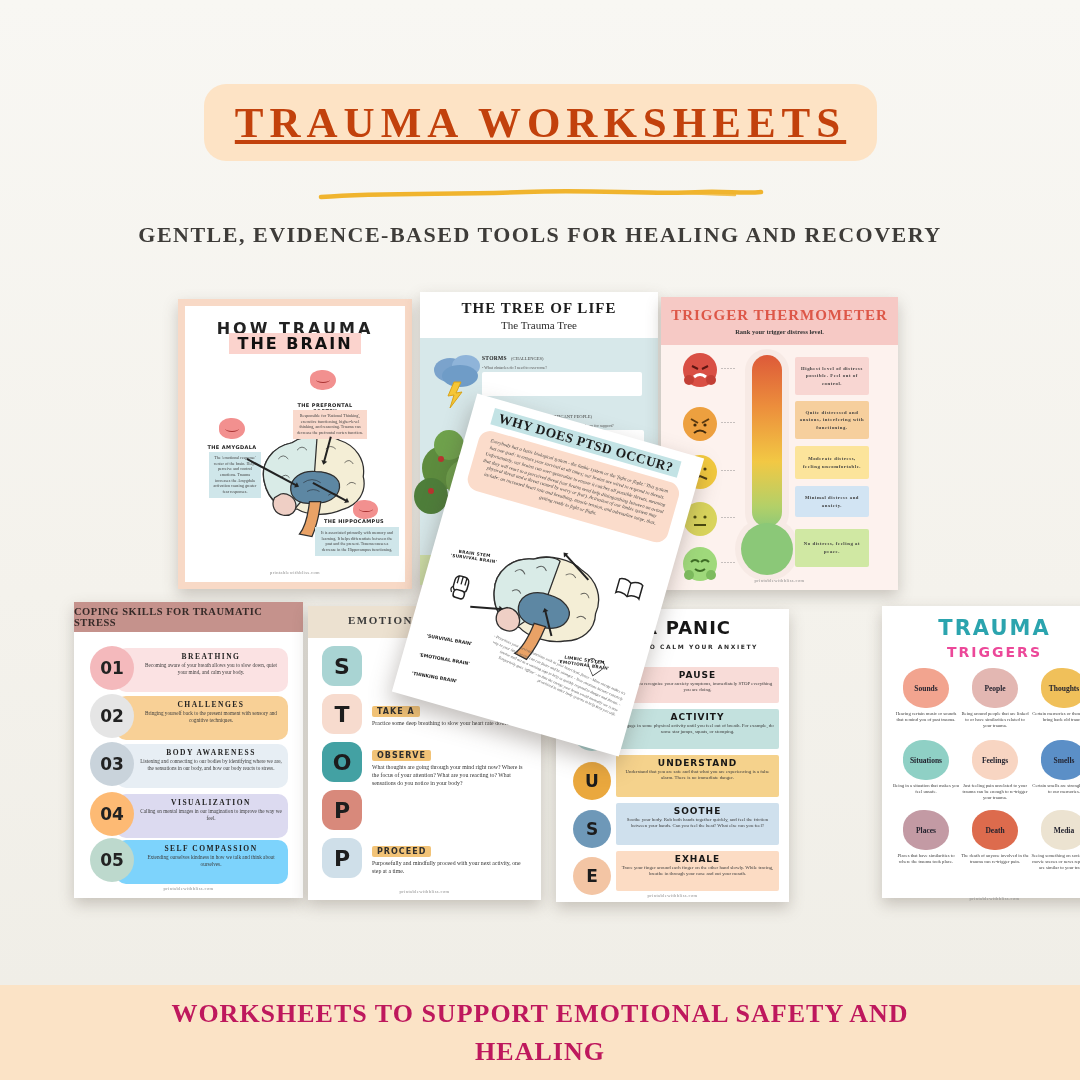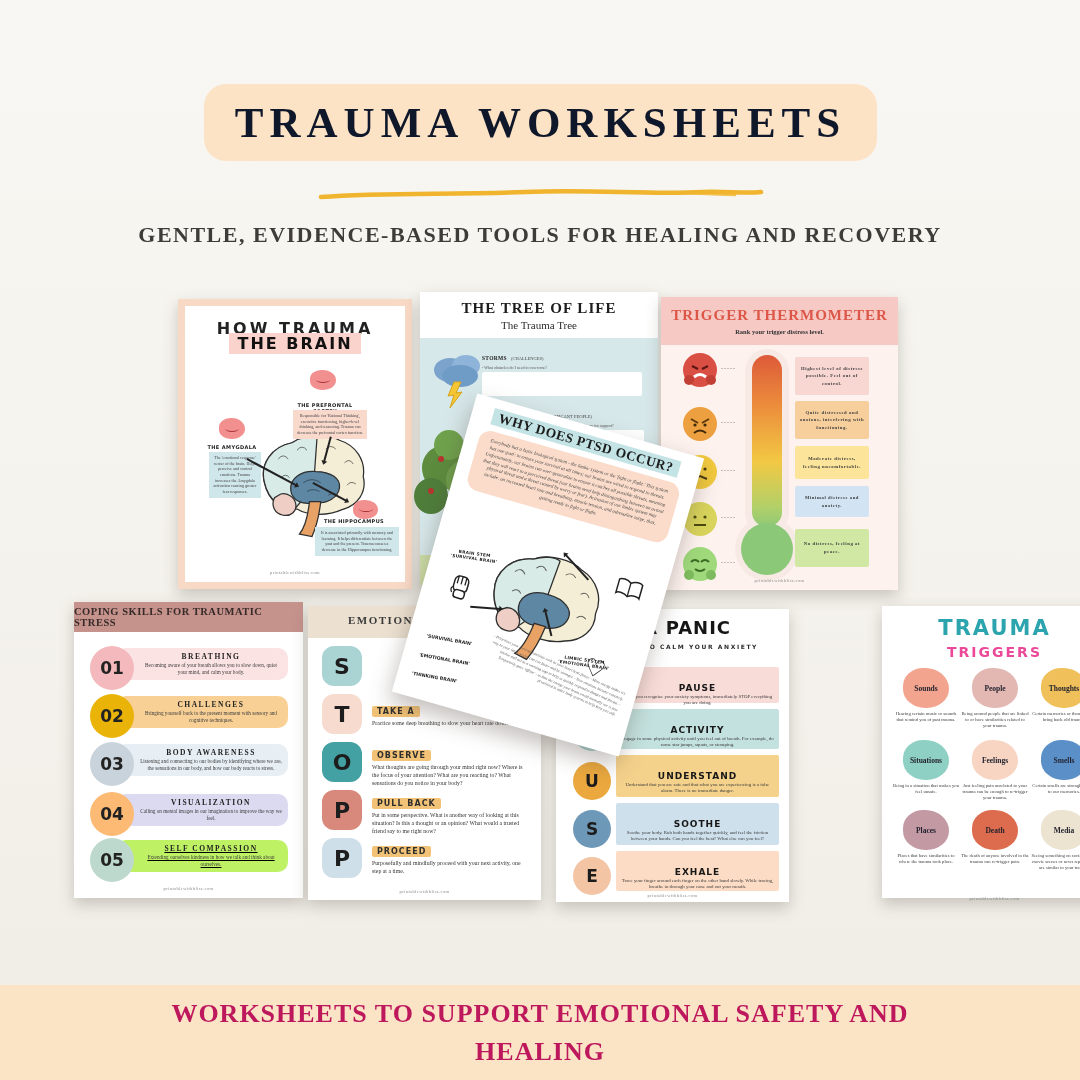--- a/index.html
+++ b/index.html
@@ -2,21 +2,21 @@
 <html><head>
 <meta charset="utf-8">
 <style>
   html,body{margin:0;padding:0;background:#e8e6e0;}
   .canvas{position:relative;width:1080px;height:1080px;margin:0 auto;overflow:hidden;
     background:linear-gradient(180deg,#f8f7f3 0%,#f4f2ec 55%,#efede6 100%);
     font-family:"Liberation Serif",serif;}
   
   .banner{position:absolute;left:204px;top:84px;width:673px;height:77px;background:#fde3c5;border-radius:22px;
     display:flex;align-items:center;justify-content:center;}
-  .banner h1{margin:4px;font-family:"Liberation Serif",serif;font-weight:600;font-size:43px;letter-spacing:6px;color:#0f172a;}
+  .banner h1{margin:4px;font-family:"Liberation Serif",serif;font-weight:600;font-size:43px;letter-spacing:6px;color:#c2410c;text-decoration:underline;}
   .stroke-svg{position:absolute;left:315px;top:183px;}
   .subtitle{position:absolute;left:0;top:222px;width:1080px;text-align:center;
     font-family:"Liberation Serif",serif;font-weight:600;font-size:22px;letter-spacing:1.5px;color:#3e3c39;}
   
   .footband{position:absolute;left:0;top:985px;width:1080px;height:95px;background:#fbe3c6;
     display:flex;align-items:center;justify-content:center;}
   .footband div{max-width:740px;text-align:center;font-family:"Liberation Serif",serif;font-weight:600;
     font-size:26px;letter-spacing:1px;line-height:1.45;color:#be185d;}
   
   .sheet{position:absolute;background:#fff;box-shadow:0 6px 14px rgba(90,80,70,.28);}
@@ -62,21 +62,21 @@
     background:linear-gradient(180deg,#dd5a39 0%,#ec8e3c 30%,#f2c844 62%,#b3d068 88%,#8fc977 100%);}
   .bulb-case{position:absolute;left:74px;top:220px;width:64px;height:64px;background:#f7eae5;border-radius:50%;}
   .bulb{position:absolute;left:80px;top:226px;width:52px;height:52px;border-radius:50%;background:#8bc878;}
   .lvl{position:absolute;left:134px;width:74px;border-radius:2px;display:flex;align-items:center;justify-content:center;
     text-align:center;font-weight:700;font-size:4.7px;line-height:1.6;letter-spacing:.6px;color:#3b3b3b;padding:3px 4px;box-sizing:border-box;}
   
   .sh-cope{left:74px;top:602px;width:229px;height:296px;}
   .cope-head{position:absolute;left:0;top:0;width:100%;height:30px;background:#c5928c;
     display:flex;align-items:center;justify-content:center;font-weight:700;font-size:10.5px;letter-spacing:.5px;color:#362a28;}
   .crow{position:absolute;left:16px;width:198px;}
-  .crow .band{position:absolute;left:26px;top:2px;width:172px;border-radius:10px;padding:4px 6px 4px 24px;box-sizing:border-box;}
+  .crow .band{position:absolute;left:26px;top:2px;width:172px;border-radius:10px;padding:4px 6px 16px 24px;box-sizing:border-box;}
   .crow .num{position:absolute;left:0;top:0;width:44px;height:44px;border-radius:50%;z-index:2;
     display:flex;align-items:center;justify-content:center;font-family:"DejaVu Sans",sans-serif;font-weight:800;font-size:17px;color:#222;}
   .crow .nm{font-weight:700;font-size:7.5px;letter-spacing:1.5px;color:#222;text-align:center;}
   .crow .ds{font-size:5.2px;line-height:1.35;color:#3c3c3c;text-align:center;margin-top:1px;}
   
   .sh-stopp{left:308px;top:606px;width:233px;height:294px;}
   .stopp-head{position:absolute;left:0;top:0;width:100%;height:32px;background:#ece1d0;}
   .stopp-head span{position:absolute;left:40px;top:8px;font-weight:700;font-size:11px;letter-spacing:1.5px;color:#3a3a3a;}
   .ltile{position:absolute;left:14px;width:40px;height:40px;border-radius:12px;
     display:flex;align-items:center;justify-content:center;font-family:"DejaVu Sans",sans-serif;font-weight:800;font-size:22px;color:#1d1d1d;}
@@ -85,21 +85,21 @@
     background:#f2c377;padding:1px 5px;border-radius:2px;}
   .ssec .bd{font-size:5.8px;line-height:1.35;color:#333;margin-top:2px;}
   
   .sh-panic{left:556px;top:609px;width:233px;height:293px;}
   .sh-panic .t1{position:absolute;top:8px;width:100%;text-align:center;font-family:"DejaVu Sans",sans-serif;
     font-weight:800;font-size:18px;letter-spacing:1px;color:#161616;}
   .sh-panic .t2{position:absolute;top:34px;width:100%;text-align:center;font-family:"DejaVu Sans",sans-serif;
     font-weight:700;font-size:6px;letter-spacing:1.6px;color:#2c2c2c;}
   .pcirc{position:absolute;left:17px;width:38px;height:38px;border-radius:50%;
     display:flex;align-items:center;justify-content:center;font-family:"DejaVu Sans",sans-serif;font-weight:800;font-size:17px;color:#1c1c1c;}
-  .pstep{position:absolute;left:60px;width:163px;border-radius:2px;padding:16px 5px;box-sizing:border-box;}
+  .pstep{position:absolute;left:60px;width:163px;border-radius:2px;padding:3px 5px;box-sizing:border-box;}
   .pstep .hd{font-family:"DejaVu Sans",sans-serif;font-weight:800;font-size:9px;letter-spacing:1px;color:#171717;text-align:center;}
   .pstep .bd{font-size:4.9px;line-height:1.3;color:#3b3b3b;text-align:center;margin-top:1px;}
   
   .sh-trig{left:834px;top:606px;width:225px;height:292px;margin-left:48px;}
   .sh-trig .t1{position:absolute;top:10px;width:100%;text-align:center;font-family:"DejaVu Sans",sans-serif;
     font-weight:800;font-size:21px;letter-spacing:2px;color:#2ba4ae;}
   .sh-trig .t2{position:absolute;top:38px;width:100%;text-align:center;font-family:"DejaVu Sans",sans-serif;
     font-weight:700;font-size:14px;letter-spacing:2px;color:#ec4899;}
   .tcell{position:absolute;width:68px;text-align:center;}
   .tcell .blob{margin:0 auto;width:46px;height:40px;border-radius:46% 54% 50% 50%;
@@ -290,38 +290,38 @@
         <div class="nm">BREATHING</div>
         <div class="ds">Becoming aware of your breath allows you to slow down, quiet your mind, and calm your body.</div>
       </div>
       <div class="num" style="background: rgb(244, 185, 188);">01</div>
     </div>
     <div class="crow" style="top:92px;">
       <div class="band" style="background: rgb(248, 208, 150);">
         <div class="nm">CHALLENGES</div>
         <div class="ds">Bringing yourself back to the present moment with sensory and cognitive techniques.</div>
       </div>
-      <div class="num" style="background: #eab308;">02</div>
+      <div class="num" style="background: #e5e5e5;">02</div>
     </div>
     <div class="crow" style="top:140px;">
       <div class="band" style="background: rgb(231, 238, 244);">
         <div class="nm">BODY AWARENESS</div>
         <div class="ds">Listening and connecting to our bodies by identifying where we are, the sensations in our body, and how our body reacts to stress.</div>
       </div>
       <div class="num" style="background: rgb(201, 211, 219);">03</div>
     </div>
     <div class="crow" style="top:190px;">
       <div class="band" style="background: rgb(220, 218, 240);">
         <div class="nm">VISUALIZATION</div>
         <div class="ds">Calling on mental images in our imagination to improve the way we feel.</div>
       </div>
       <div class="num" style="background: #fdba74;">04</div>
     </div>
     <div class="crow" style="top:236px;">
-      <div class="band" style="background: #bef264; text-decoration: underline;">
+      <div class="band" style="background: #7dd3fc;">
         <div class="nm">SELF COMPASSION</div>
         <div class="ds">Extending ourselves kindness in how we talk and think about ourselves.</div>
       </div>
       <div class="num" style="background: rgb(189, 217, 205);">05</div>
     </div>
 
     <div class="site" style="top:284px;">printablewithbliss.com</div>
   </div>
 
   <div class="sheet sh-stopp z2">
@@ -334,24 +334,20 @@
     <div class="ltile" style="top: 184px; background: rgb(216, 137, 123);">P</div>
     <div class="ltile" style="top: 232px; background: rgb(207, 223, 233);">P</div>
 
     <div class="ssec" style="top:94px;">
       <span class="hd">TAKE A</span>
       <div class="bd">Practice some deep breathing to slow your heart rate down.</div>
     </div>
     <div class="ssec" style="top:138px;">
       <span class="hd">OBSERVE</span>
       <div class="bd">What thoughts are going through your mind right now? Where is the focus of your attention? What are you reacting to? What sensations do you notice in your body?</div>
-    </div>
-    <div class="ssec" style="top:186px;">
-      <span class="hd">PULL BACK</span>
-      <div class="bd">Put in some perspective. What is another way of looking at this situation? Is this a thought or an opinion? What would a trusted friend say to me right now?</div>
     </div>
     <div class="ssec" style="top:234px;">
       <span class="hd">PROCEED</span>
       <div class="bd">Purposefully and mindfully proceed with your next activity, one step at a time.</div>
     </div>
 
     <div class="site" style="top:283px;">printablewithbliss.com</div>
   </div>
 
   <div class="sheet sh-panic z2">

